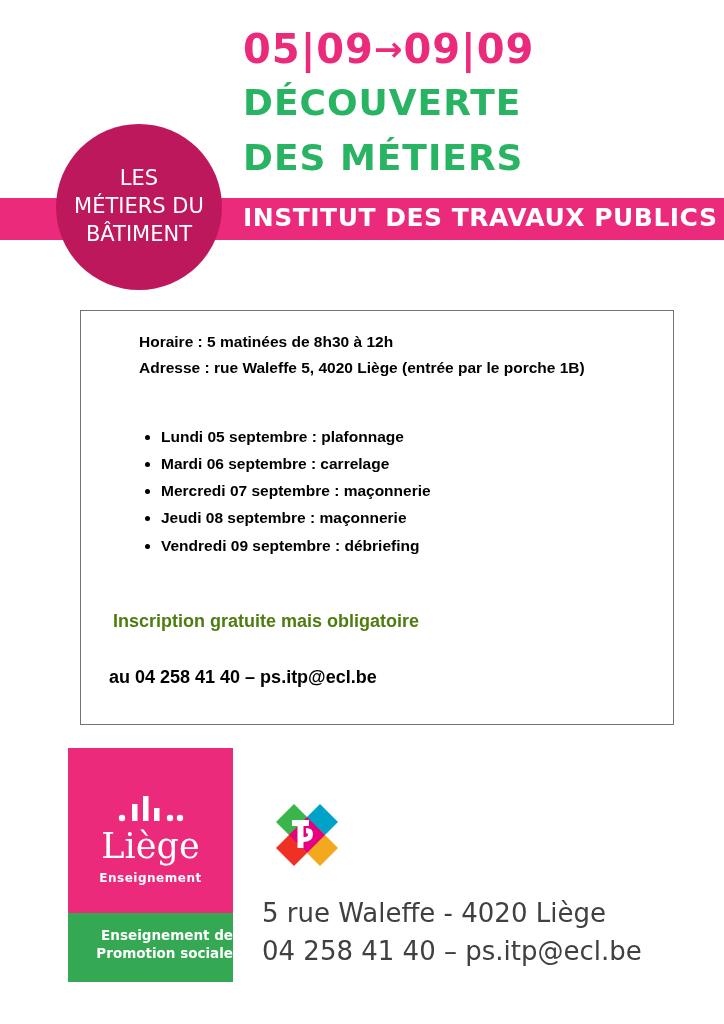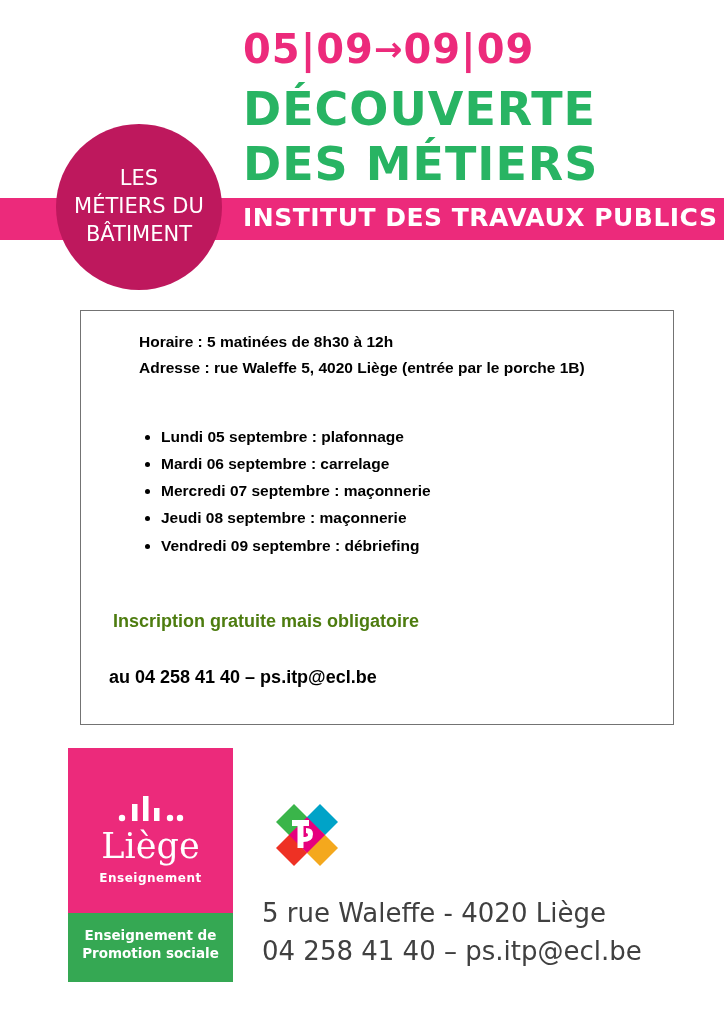--- a/index.html
+++ b/index.html
@@ -44,21 +44,21 @@
   .dates .arrow {
     font-size: 34px;
     vertical-align: 2px;
   }
 
   .title-line1,
   .title-line2 {
     position: absolute;
     left: 243px;
     color: #28b463;
-    font-size: 46px;
+    font-size: 36px;
     font-weight: bold;
     letter-spacing: 1px;
     font-family: "DejaVu Sans", sans-serif;
     white-space: nowrap;
   }
   .title-line1 { top: 82px; }
   .title-line2 { top: 137px; }
 
   .pink-band {
     position: absolute;
@@ -205,21 +205,21 @@
     left: 48px;
     top: 46px;
     width: 70px;
     height: 28px;
   }
   .liege-green-text {
     position: absolute;
     left: 0;
     top: 178px;
     width: 165px;
-    text-align: center;
+    text-align: right;
     color: #ffffff;
     font-size: 13.5px;
     font-weight: bold;
     line-height: 1.35;
     font-family: "DejaVu Sans", sans-serif;
   }
 
   .logo-itp {
     position: absolute;
     left: 262px;

